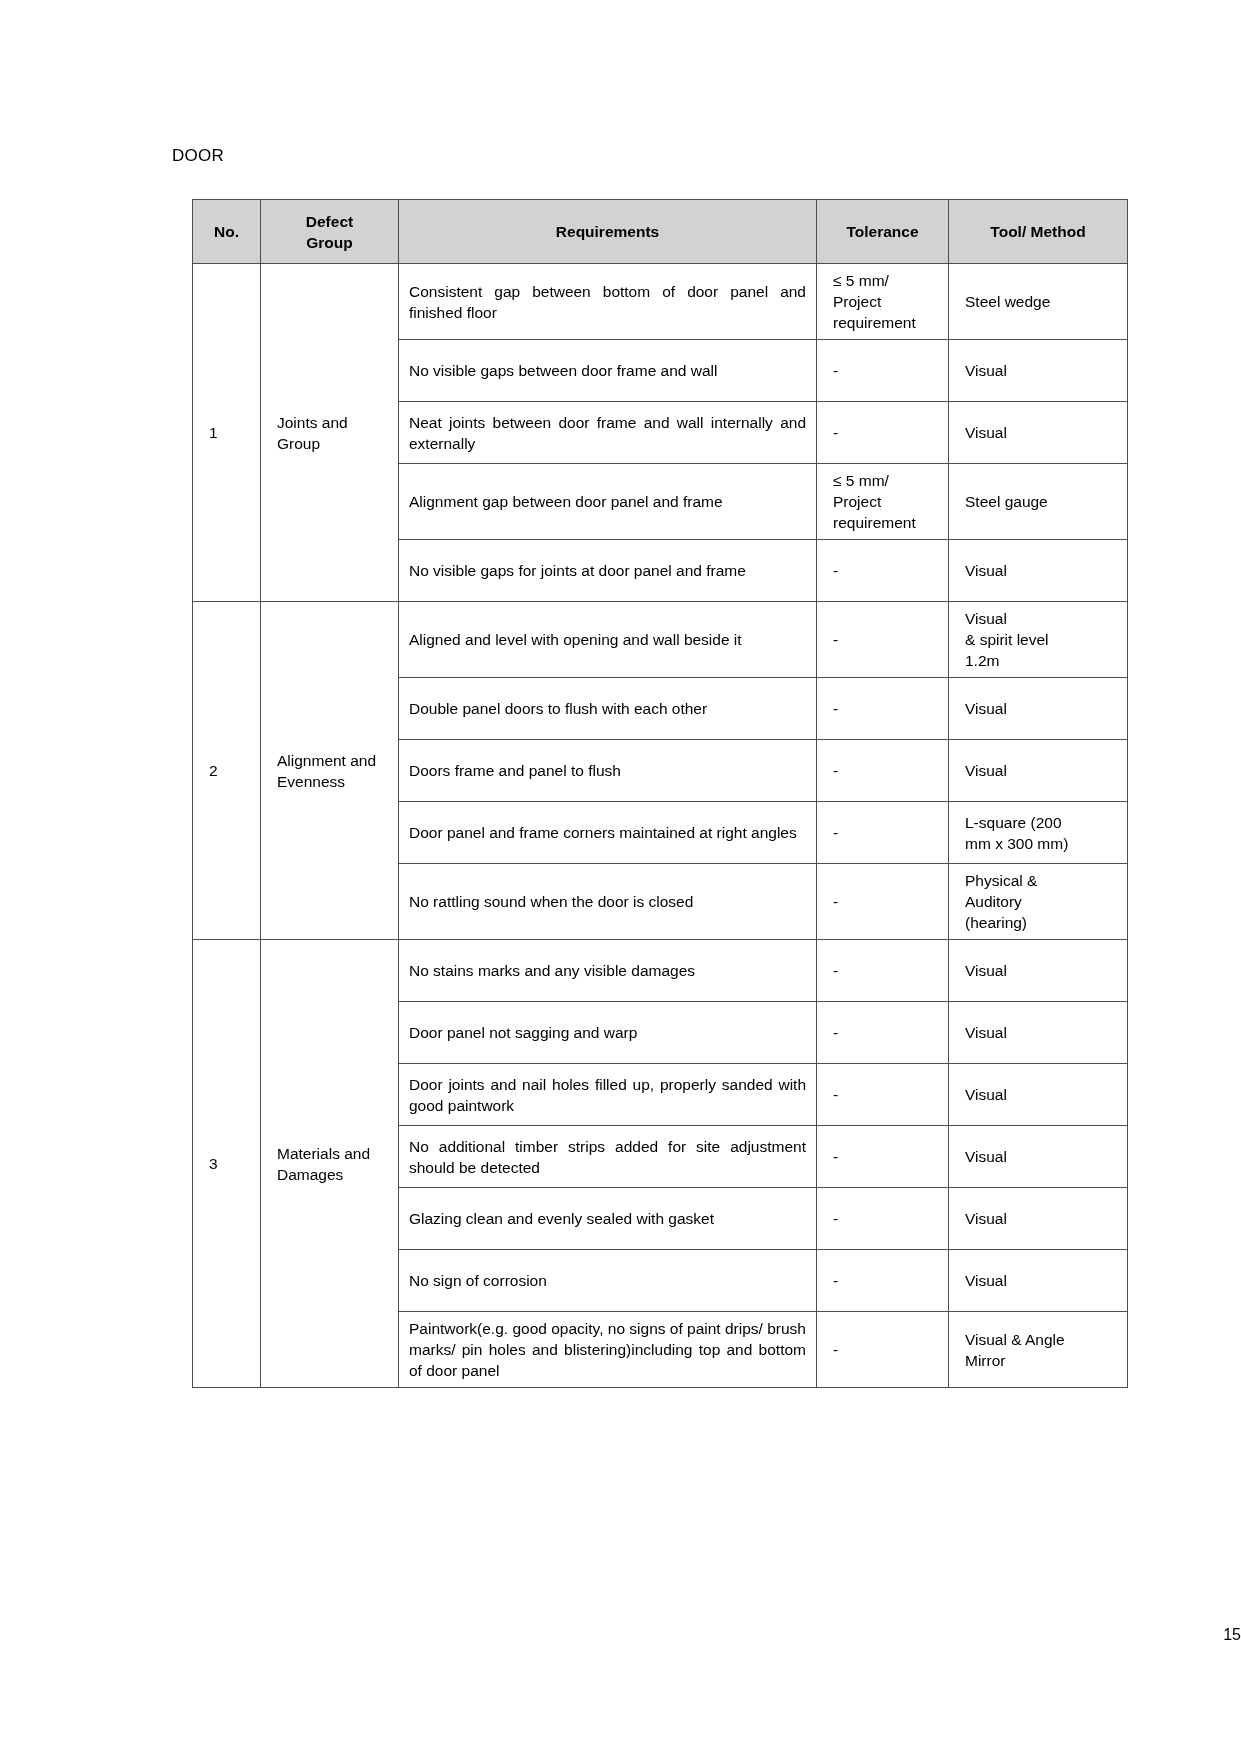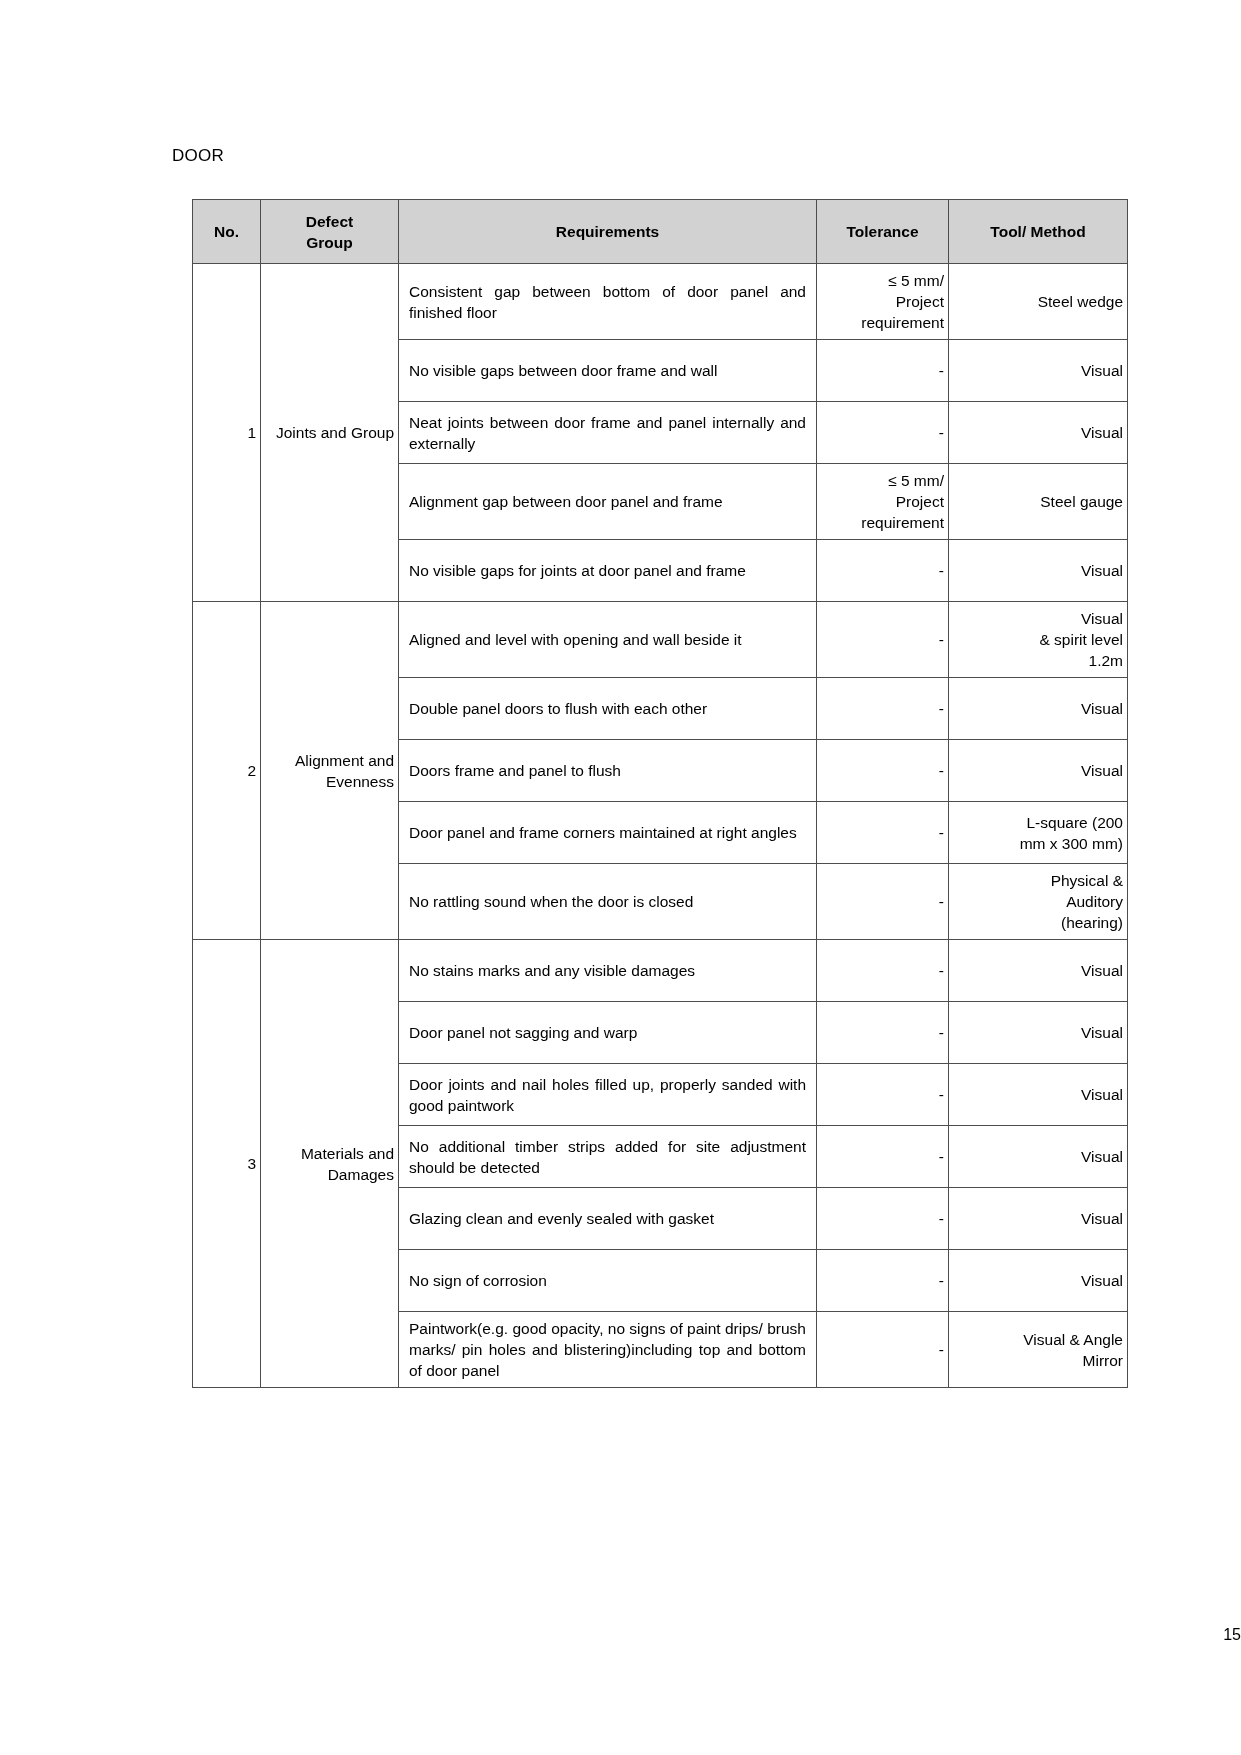--- a/index.html
+++ b/index.html
@@ -45,23 +45,23 @@
     height: 59px;
     white-space: pre-line;
     padding: 2px 4px;
   }
   tr.body-row { height: 62px; }
   td.col-req {
     text-align: justify;
     padding: 6px 10px;
   }
   td.col-tol, td.col-tool, td.group-cell {
-    text-align: right;
+    text-align: left;
     white-space: pre-line;
-    padding: 6px 4px;
+    padding: 6px 16px;
   }
   .page-number {
     position: absolute;
     top: 1626px;
     left: 0; width: 100%;
     text-align: right;
     font-size: 16px;
   }
 </style>
 </head>
@@ -98,21 +98,21 @@
 Project
 requirement</td>
           <td class="col-tool">Steel wedge</td>
         </tr>
         <tr class="body-row">
           <td class="col-req">No visible gaps between door frame and wall</td>
           <td class="col-tol">-</td>
           <td class="col-tool">Visual</td>
         </tr>
         <tr class="body-row">
-          <td class="col-req">Neat joints between door frame and panel internally and externally</td>
+          <td class="col-req">Neat joints between door frame and wall internally and externally</td>
           <td class="col-tol">-</td>
           <td class="col-tool">Visual</td>
         </tr>
         <tr class="body-row">
           <td class="col-req">Alignment gap between door panel and frame</td>
           <td class="col-tol">≤ 5 mm/
 Project
 requirement</td>
           <td class="col-tool">Steel gauge</td>
         </tr>

